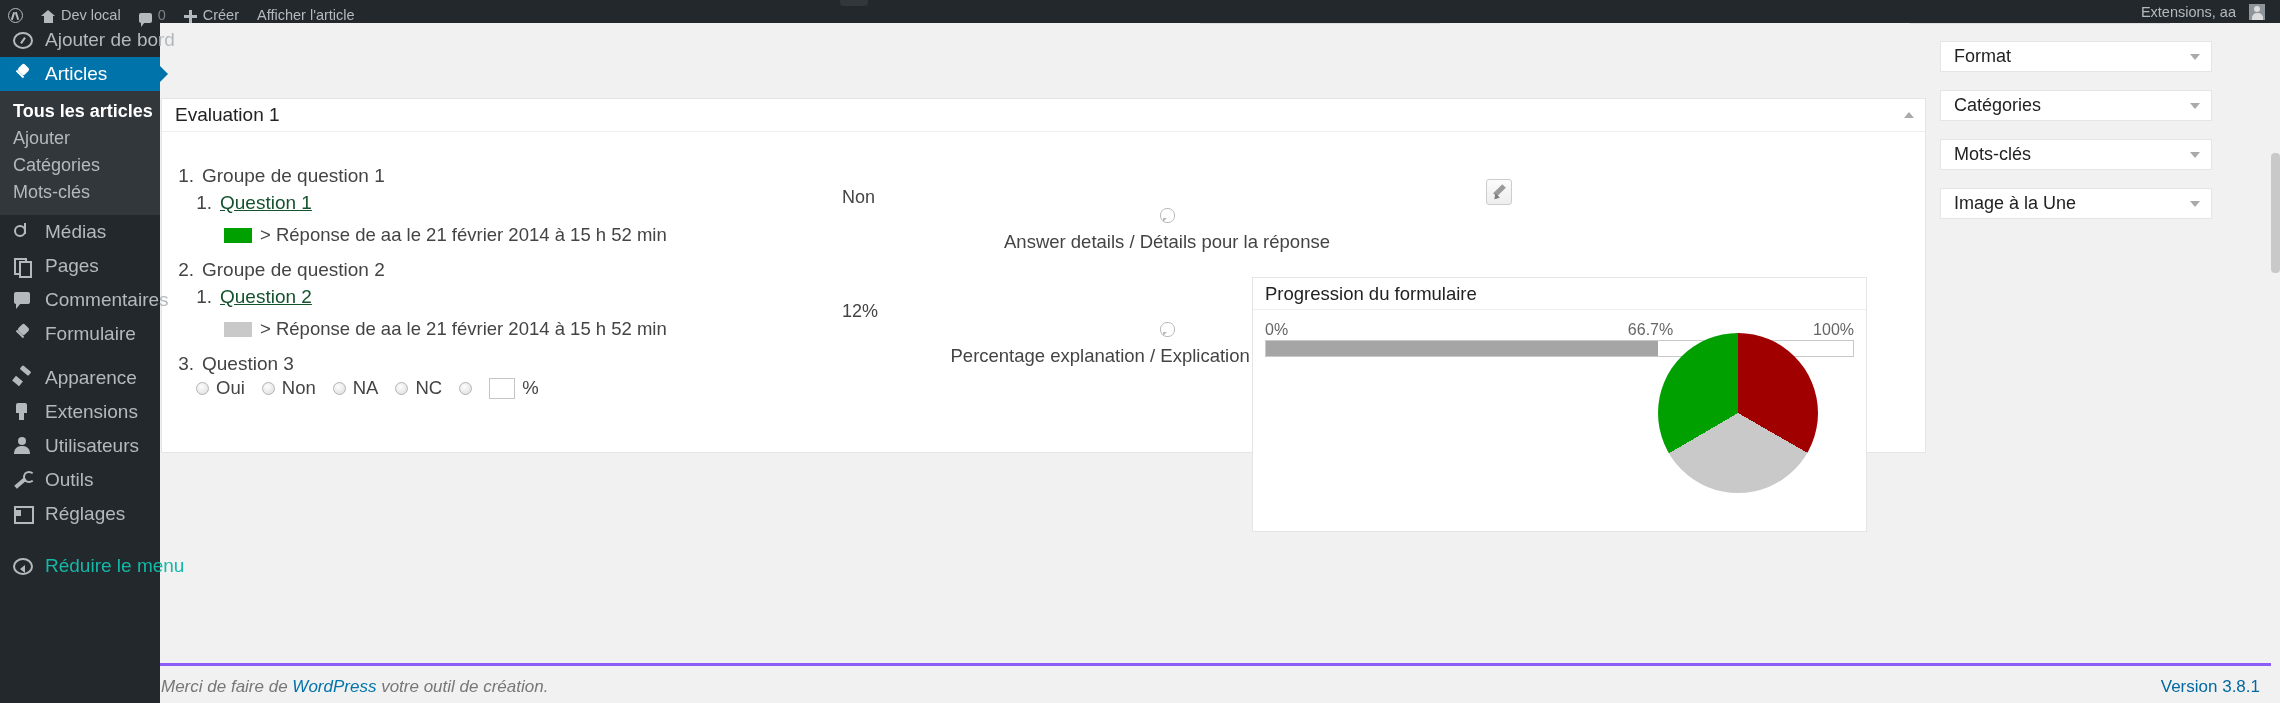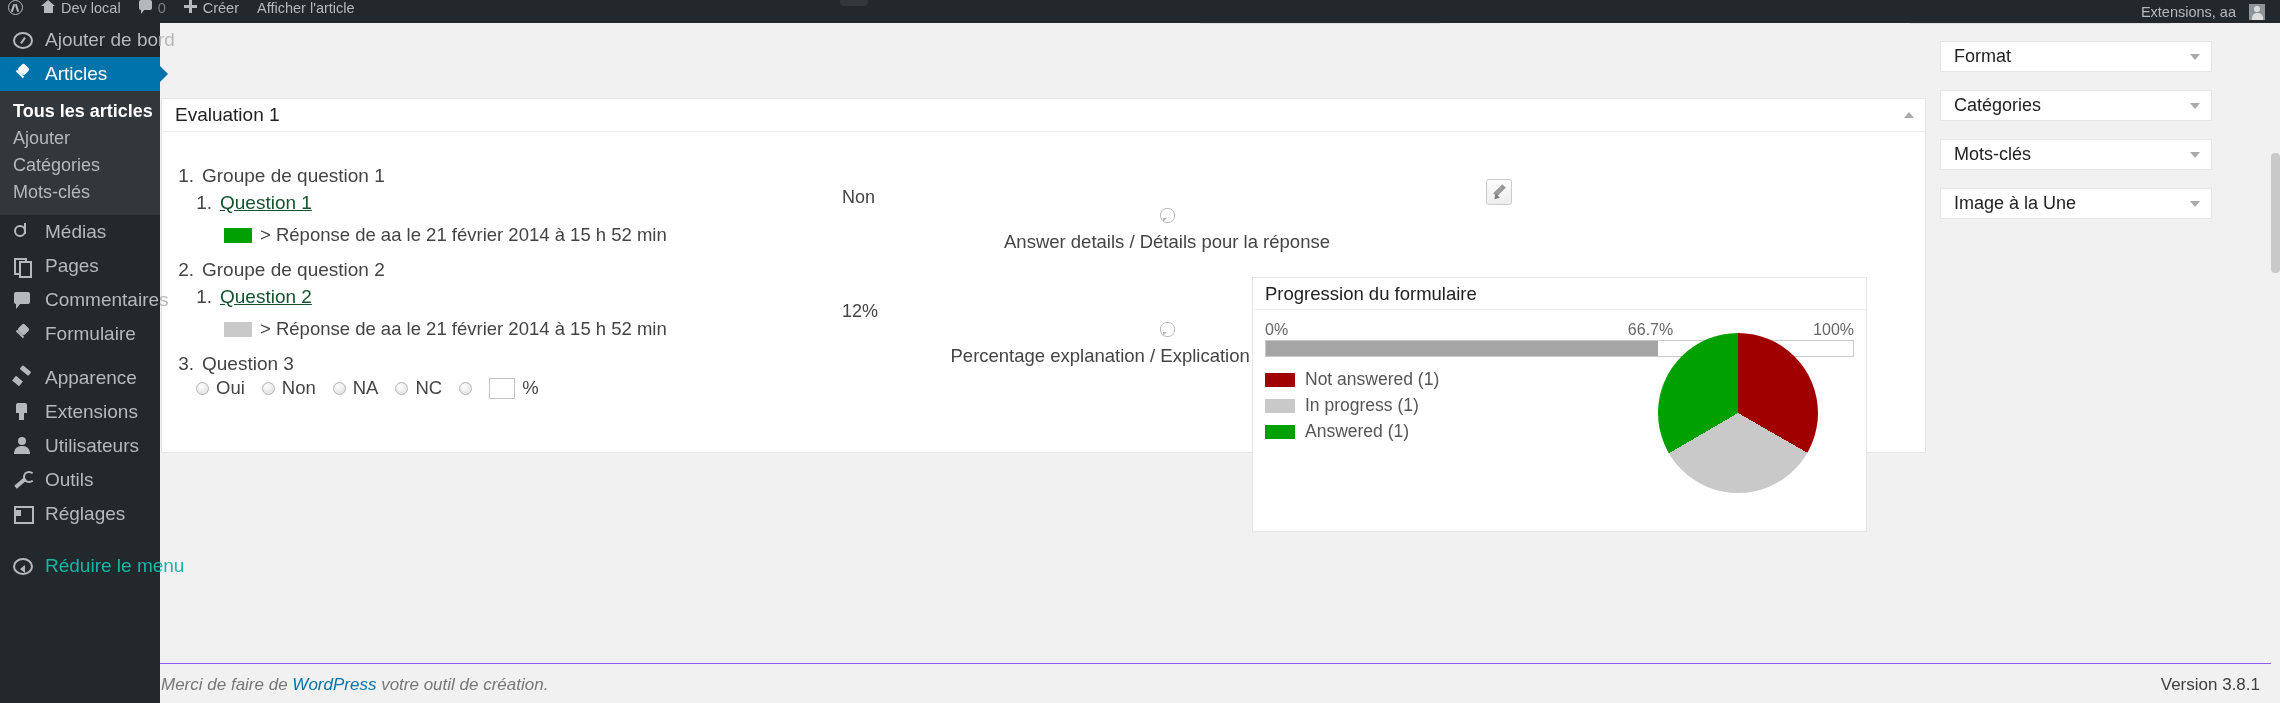--- a/index.html
+++ b/index.html
@@ -15,21 +15,21 @@
   body { position: relative; font-size: 19px; color: #444; }
 
   
   #adminbar {
     position: absolute; top: 0; left: 0; width: 2280px; height: 23px;
     background: #23282d; color: #b4b9be;
     display: flex; align-items: center; font-size: 14.5px;
     z-index: 90;
   }
   .ab-item {
-    display: flex; align-items: flex-start; gap: 6px;
+    display: flex; align-items: flex-end; gap: 6px;
     height: 23px; padding: 0 9px; color: #b4b9be; white-space: nowrap;
     text-decoration: none;
   }
   .ab-item:first-child { padding-left: 8px; }
   .ab-spacer { flex: 1 1 auto; }
   .ab-right { display: flex; align-items: center; }
   .wp-logo-glyph {
     display: inline-block; width: 15px; height: 15px; border-radius: 50%;
     border: 1.6px solid #b4b9be; position: relative;
   }
@@ -286,28 +286,28 @@
   .side-box {
     background: #fff; border: 1px solid #e5e5e5; height: 31px;
     display: flex; align-items: center; justify-content: space-between;
     padding: 0 11px 0 13px; margin-bottom: 18px;
   }
   .side-title { font-size: 18px; color: #222; }
 
   
   #wpfooter {
     position: absolute; left: 160px; bottom: 0; width: 2120px; height: 40px;
-    border-top: 1px solid #8b5cf6;
+    border-top: 3px solid #8b5cf6;
   }
   .footer-left {
     position: absolute; left: 1px; top: 11px; font-size: 17px; font-style: italic; color: #777;
   }
   .footer-left a { color: #0073aa; text-decoration: none; font-style: italic; }
   .footer-right {
-    position: absolute; right: 20px; top: 11px; font-size: 17px; color: #404040;
+    position: absolute; right: 20px; top: 11px; font-size: 17px; color: #0369a1;
   }
 
   
   #scroll-strip {
     position: absolute; right: 0; top: 23px; width: 9px; height: 680px; background: #f1f1f1;
   }
   #scroll-thumb {
     position: absolute; right: 0px; top: 130px; width: 9px; height: 120px; background: #c9c9c9; border-radius: 4px;
   }
 </style>
@@ -513,34 +513,20 @@
             <span style="left:0">0%</span>
             <span id="scale-mid" style="left: calc(66.7% - 30px);">66.7%</span>
             <span style="right:0">100%</span>
           </div>
 
           <div class="prog-bar-outer">
             <div class="prog-bar-fill" id="prog-fill" style="width: 66.7%;"></div>
           </div>
 
 
-          <div class="legend">
-            <div class="legend-row">
-              <span class="legend-swatch" id="lg0" style="background: rgb(160, 0, 0);"></span>
-              <span class="legend-label">Not answered (1)</span>
-            </div>
-            <div class="legend-row">
-              <span class="legend-swatch" id="lg1" style="background: rgb(201, 201, 201);"></span>
-              <span class="legend-label">In progress (1)</span>
-            </div>
-            <div class="legend-row">
-              <span class="legend-swatch" id="lg2" style="background: rgb(0, 160, 0);"></span>
-              <span class="legend-label">Answered (1)</span>
-            </div>
-          </div>
 
           <div class="pie" id="pie-chart" style="background: conic-gradient(rgb(160, 0, 0) 0%, rgb(160, 0, 0) 33.3%, rgb(201, 201, 201) 33.3%, rgb(201, 201, 201) 66.6%, rgb(0, 160, 0) 66.6%, rgb(0, 160, 0) 99.9%);"></div>
         </div>
       </div>
 
     </div>
   </div>
 
   <div id="side-sortables">
     <div class="side-box">

